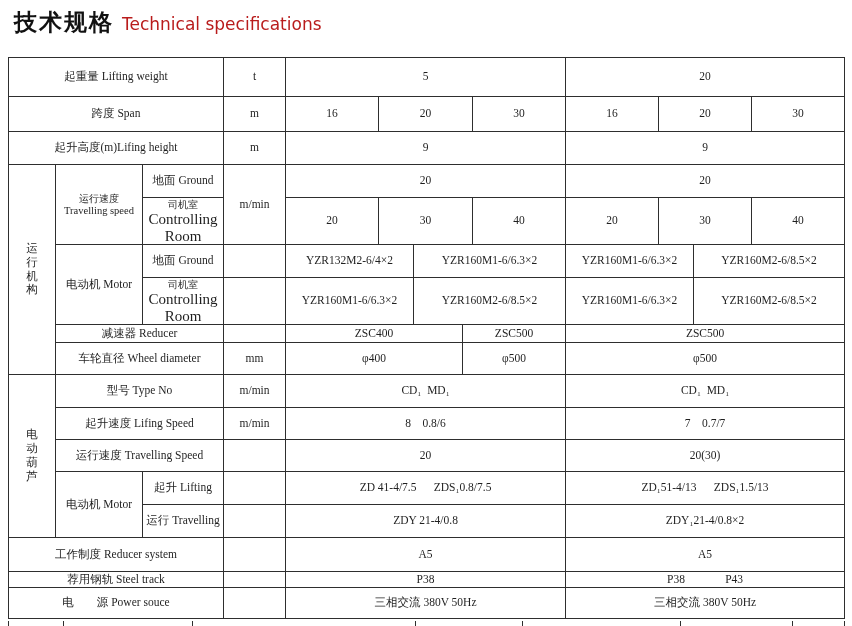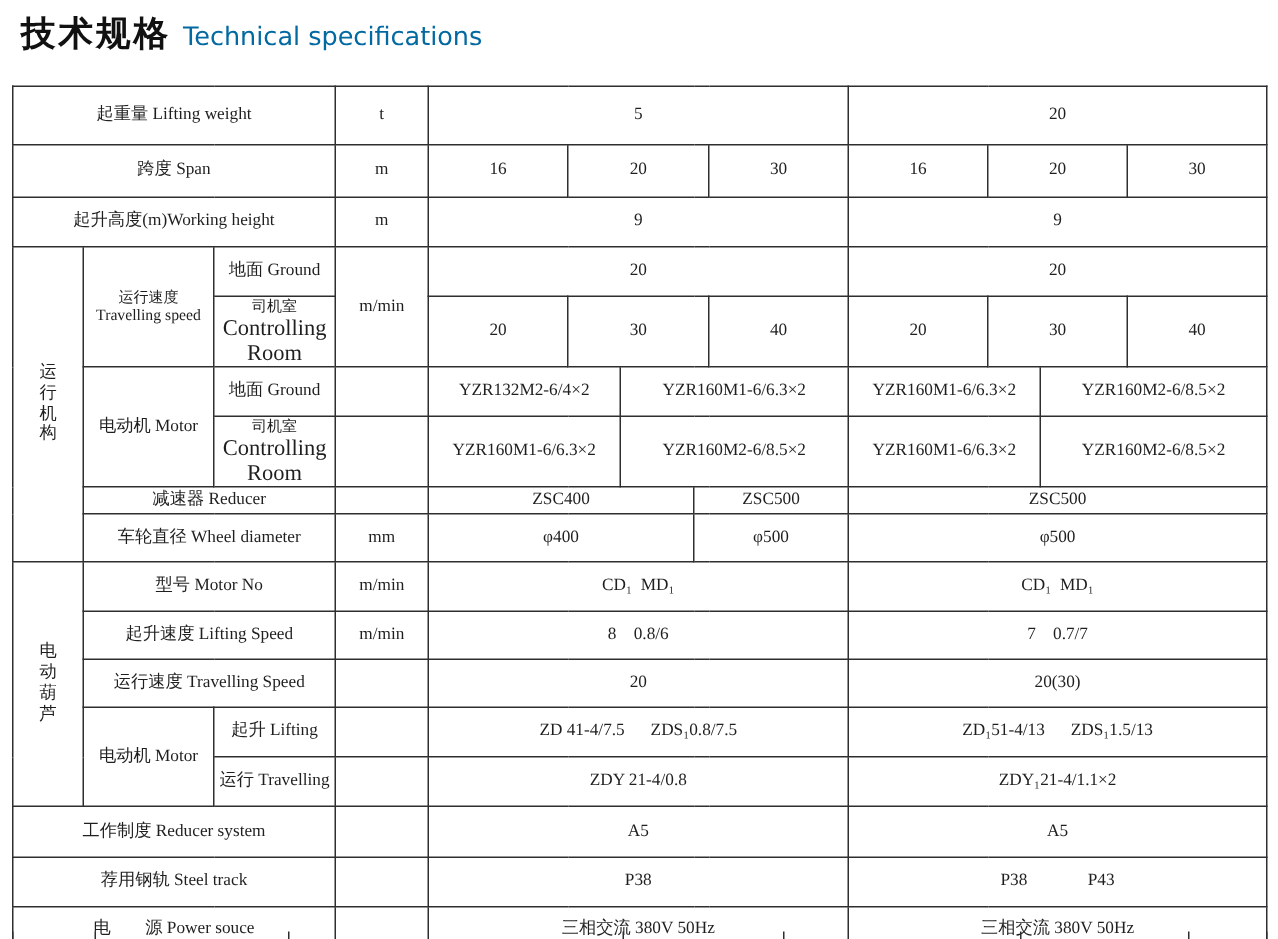--- a/index.html
+++ b/index.html
@@ -3,39 +3,39 @@
 <meta charset="utf-8">
 <style>
   html,body{margin:0;padding:0;}
   body{
     width:852px;height:626px;position:relative;background:#ffffff;
     font-family:"Liberation Serif","DejaVu Serif",serif;color:#1f1f1f;
     overflow:hidden;
   }
   .title-row{position:absolute;left:14px;top:7px;white-space:nowrap;}
   .title-zh{font-family:"DejaVu Sans","Liberation Sans",sans-serif;font-weight:bold;font-size:23px;letter-spacing:2px;color:#111;}
-  .title-en{font-family:"DejaVu Sans","Liberation Sans",sans-serif;font-size:17px;color:#0369a1;margin-left:8px;}
+  .title-en{font-family:"DejaVu Sans","Liberation Sans",sans-serif;font-size:17px;color:#b91c1c;margin-left:8px;}
   table.spec{
     position:absolute;left:8px;top:57px;border-collapse:collapse;table-layout:fixed;
     width:837px;
   }
   table.spec td{
     border:1px solid #2e2e2e;text-align:center;vertical-align:middle;
     padding:0;font-size:11.5px;line-height:1.2;overflow:hidden;color:#1f1f1f;
   }
   td.v{white-space:pre;font-size:12px;}
   td.lbl{font-size:11.5px;}
   td.gcell{white-space:pre-line;font-size:12px;line-height:1.3;letter-spacing:0;}
   .en-small{display:block;font-size:15px;line-height:1.1;}
   .zh-line{display:block;font-size:10px;line-height:1.3;}
   .en-line{display:block;font-size:10.5px;line-height:1.2;}
   tr.r1{height:39px}tr.r2{height:35px}tr.r3{height:33px}tr.r4{height:33px}
   tr.r5{height:35px}tr.r6{height:33px}tr.r7{height:33px}tr.r8{height:18px}
   tr.r9{height:32px}tr.r10{height:33px}tr.r11{height:32px}tr.r12{height:32px}
-  tr.r13{height:33px}tr.r14{height:33px}tr.r15{height:34px}tr.r16{height:33px}
+  tr.r13{height:33px}tr.r14{height:33px}tr.r15{height:34px}tr.r16{height:16px}
   tr.r17{height:31px}
   .stub-row{position:absolute;left:8px;top:621px;width:837px;height:5px;}
   .stub{position:absolute;top:0;width:1px;height:5px;background:#2e2e2e;}
 </style>
 </head>
 <body>
 
 <div class="title-row">
   <span class="title-zh">技术规格</span><span class="title-en">Technical specifications</span>
 </div>
@@ -70,21 +70,21 @@
     <td class="v">m</td>
     <td class="v">16</td>
     <td colspan="3" class="v">20</td>
     <td class="v">30</td>
     <td class="v">16</td>
     <td colspan="2" class="v">20</td>
     <td class="v">30</td>
   </tr>
 
   <tr class="r3">
-    <td colspan="3" class="lbl">起升高度(m)Working height</td>
+    <td colspan="3" class="lbl">起升高度(m)Lifing height</td>
     <td class="v">m</td>
     <td colspan="5" class="v">9</td>
     <td colspan="4" class="v">9</td>
   </tr>
 
   <tr class="r4">
     <td rowspan="6" class="gcell">运
 行
 机
 构</td>
@@ -147,28 +147,28 @@
     <td colspan="3" class="v">φ400</td>
     <td colspan="2" class="v">φ500</td>
     <td colspan="4" class="v">φ500</td>
   </tr>
 
   <tr class="r10">
     <td rowspan="5" class="gcell">电
 动
 葫
 芦</td>
-    <td colspan="2" class="lbl">型号 Motor No</td>
+    <td colspan="2" class="lbl">型号 Type No</td>
     <td class="v">m/min</td>
     <td colspan="5" class="v">CD₁  MD₁</td>
     <td colspan="4" class="v">CD₁  MD₁</td>
   </tr>
 
   <tr class="r11">
-    <td colspan="2" class="lbl">起升速度 Lifting Speed</td>
+    <td colspan="2" class="lbl">起升速度 Lifing Speed</td>
     <td class="v">m/min</td>
     <td colspan="5" class="v">8    0.8/6</td>
     <td colspan="4" class="v">7    0.7/7</td>
   </tr>
 
   <tr class="r12">
     <td colspan="2" class="lbl">运行速度 Travelling Speed</td>
     <td></td>
     <td colspan="5" class="v">20</td>
     <td colspan="4" class="v">20(30)</td>
@@ -179,21 +179,21 @@
     <td class="lbl">起升 Lifting</td>
     <td></td>
     <td colspan="5" class="v">ZD 41-4/7.5      ZDS₁0.8/7.5</td>
     <td colspan="4" class="v">ZD₁51-4/13      ZDS₁1.5/13</td>
   </tr>
 
   <tr class="r14">
     <td class="lbl">运行 Travelling</td>
     <td></td>
     <td colspan="5" class="v">ZDY 21-4/0.8</td>
-    <td colspan="4" class="v">ZDY₁21-4/1.1×2</td>
+    <td colspan="4" class="v">ZDY₁21-4/0.8×2</td>
   </tr>
 
   <tr class="r15">
     <td colspan="3" class="lbl">工作制度 Reducer system</td>
     <td></td>
     <td colspan="5" class="v">A5</td>
     <td colspan="4" class="v">A5</td>
   </tr>
 
   <tr class="r16">

